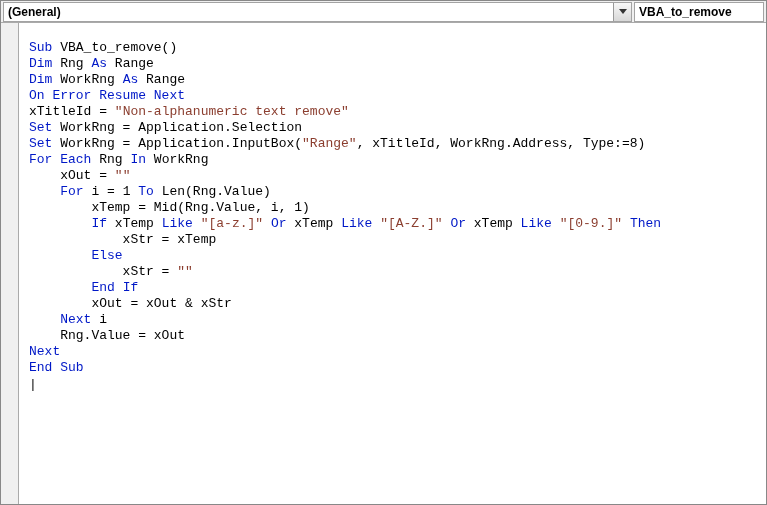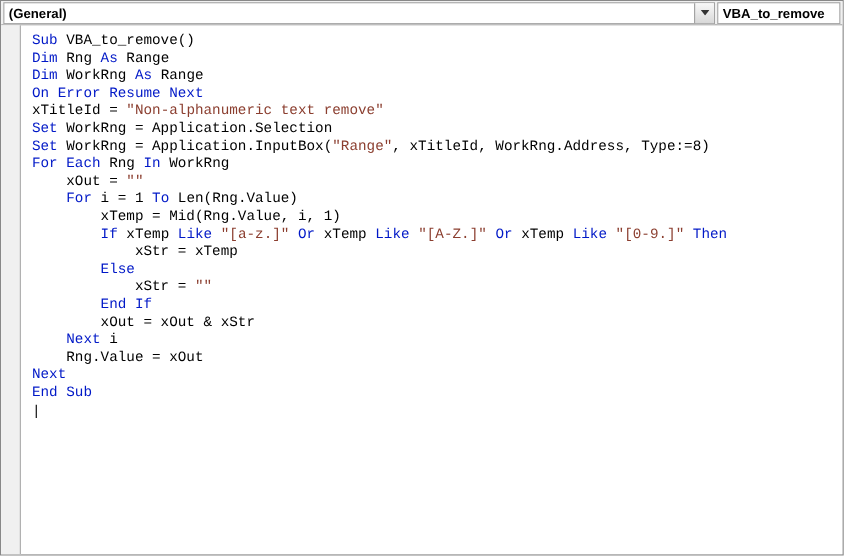--- a/index.html
+++ b/index.html
@@ -25,21 +25,21 @@
   background: #fff;
   border: 1px solid #a3a3a3;
   height: 20px;
   display: flex;
   align-items: center;
   font-family: Arial, sans-serif;
   font-size: 12px;
   position: relative;
 }
 .dropdown.left { flex: 1; padding-left: 4px; font-weight: bold; }
-.dropdown.right { width: 112px; padding-left: 4px; font-weight: bold; }
+.dropdown.right { width: 130px; padding-left: 4px; font-weight: bold; }
 .dd-arrow {
   width: 18px;
   height: 18px;
   background: linear-gradient(#f8f8f8,#d8d8d8);
   border-left: 1px solid #999;
   margin-left: auto;
   display: flex;
   align-items: center;
   justify-content: center;
 }
@@ -48,21 +48,21 @@
   display: flex;
   height: calc(100% - 22px);
 }
 .gutter {
   width: 18px;
   background: #f0f0f0;
   border-right: 1px solid #aaa;
 }
 .code {
   flex: 1;
-  padding: 6px 4px 6px 10px;
+  padding: 17px 4px 6px 10px;
   white-space: pre;
   line-height: 16px;
   color: #000;
   overflow: auto;
   position: relative;
 }
 .kw { color: #0018c7; } 
 .str { color: #8b3e2f; } 
 .cursor {
   display:inline-block;

